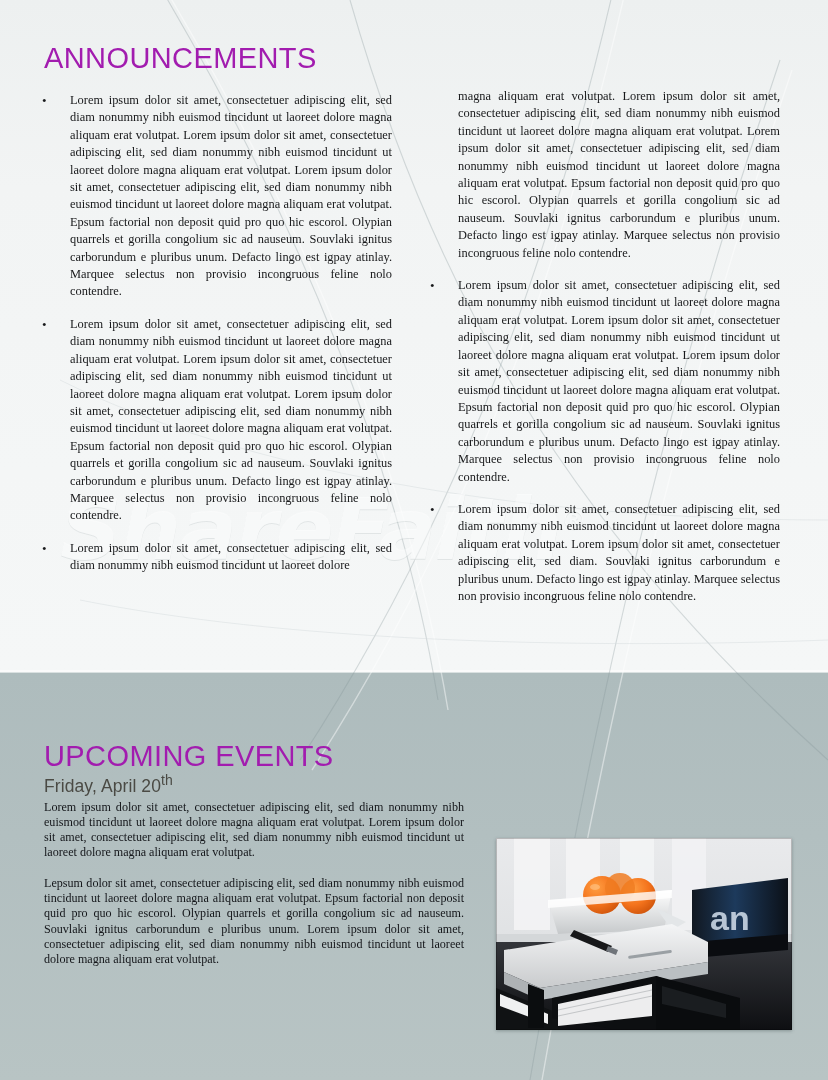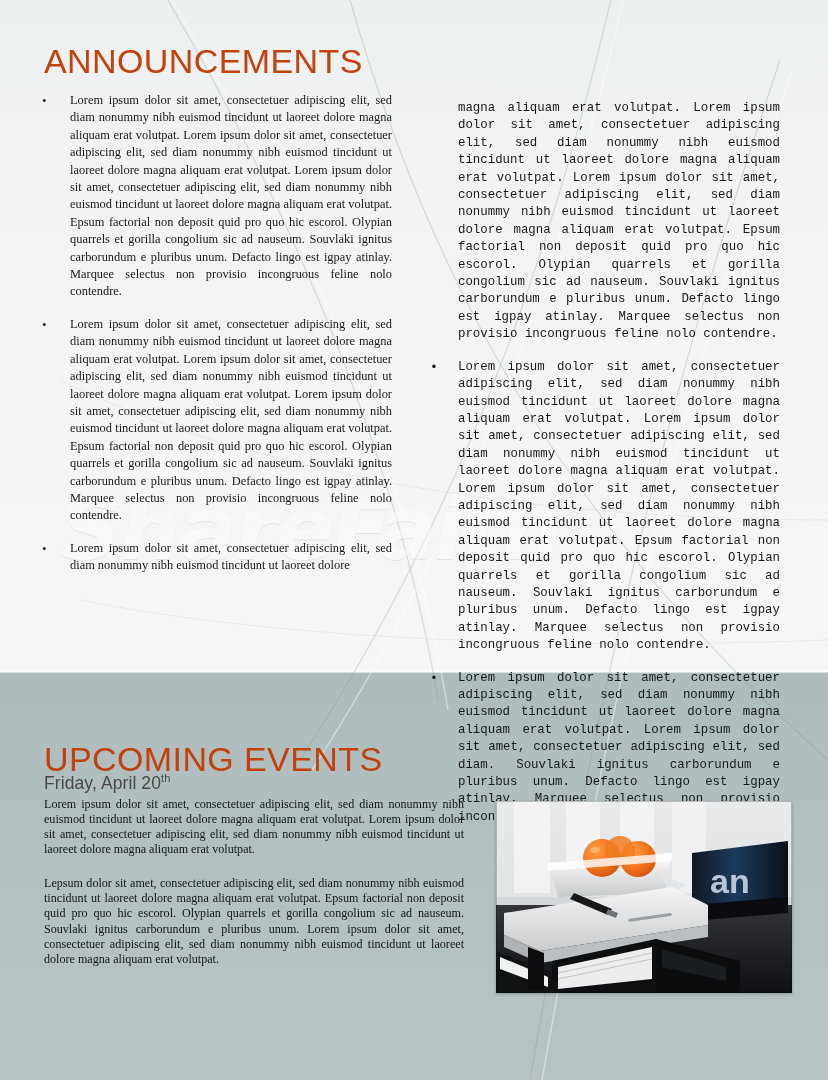--- a/index.html
+++ b/index.html
@@ -85,39 +85,39 @@
   .content {
     position: absolute;
     left: 0; top: 0;
     width: 828px;
     height: 1080px;
   }
 
   .section-title {
     position: absolute;
     font-family: "Liberation Sans", sans-serif;
-    font-size: 34px;
+    font-size: 29px;
     font-weight: 400;
     letter-spacing: 0.4px;
-    color: #c2410c;
+    color: #a21caf;
   }
   .title-announcements { left: 44px; top: 42px; }
   .title-upcoming      { left: 44px; top: 740px; }
 
   
   .ann-col {
     position: absolute;
     width: 350px;
     font-family: "Liberation Serif", serif;
     font-size: 12.4px;
     line-height: 17.4px;
     color: #17181a;
   }
   .ann-col-left  { left: 42px; top: 92px; }
-  .ann-col-right { left: 430px; top: 100px; font-family: Liberation Mono, monospace; }
+  .ann-col-right { left: 430px; top: 88px; }
 
   .ann-item {
     position: relative;
     padding-left: 28px;
     margin-bottom: 15px;
     text-align: justify;
   }
   .ann-item.no-bullet { padding-left: 28px; }
   .ann-item .bullet {
     position: absolute;
@@ -138,37 +138,37 @@
 
   .event-date {
     font-family: "Liberation Sans", sans-serif;
     font-size: 17.5px;
     font-weight: 400;
     color: #4a4a44;
     margin: 0 0 3px 0;
     letter-spacing: 0.1px;
   }
   .event-date sup {
-    font-size: 11px;
+    font-size: 14px;
     vertical-align: super;
   }
   .event-body {
     font-family: "Liberation Serif", serif;
     font-size: 12.1px;
     line-height: 15.2px;
     color: #14161a;
     text-align: justify;
     margin: 0;
   }
 
   
   .photo {
     position: absolute;
     left: 496px;
-    top: 801px;
+    top: 838px;
     width: 296px;
     height: 192px;
     overflow: hidden;
     box-shadow: 0 1px 3px rgba(50,60,62,0.35);
     background: #14b8a6;
   }
   .photo svg { display: block; }
 </style>
 </head>
 <body>

